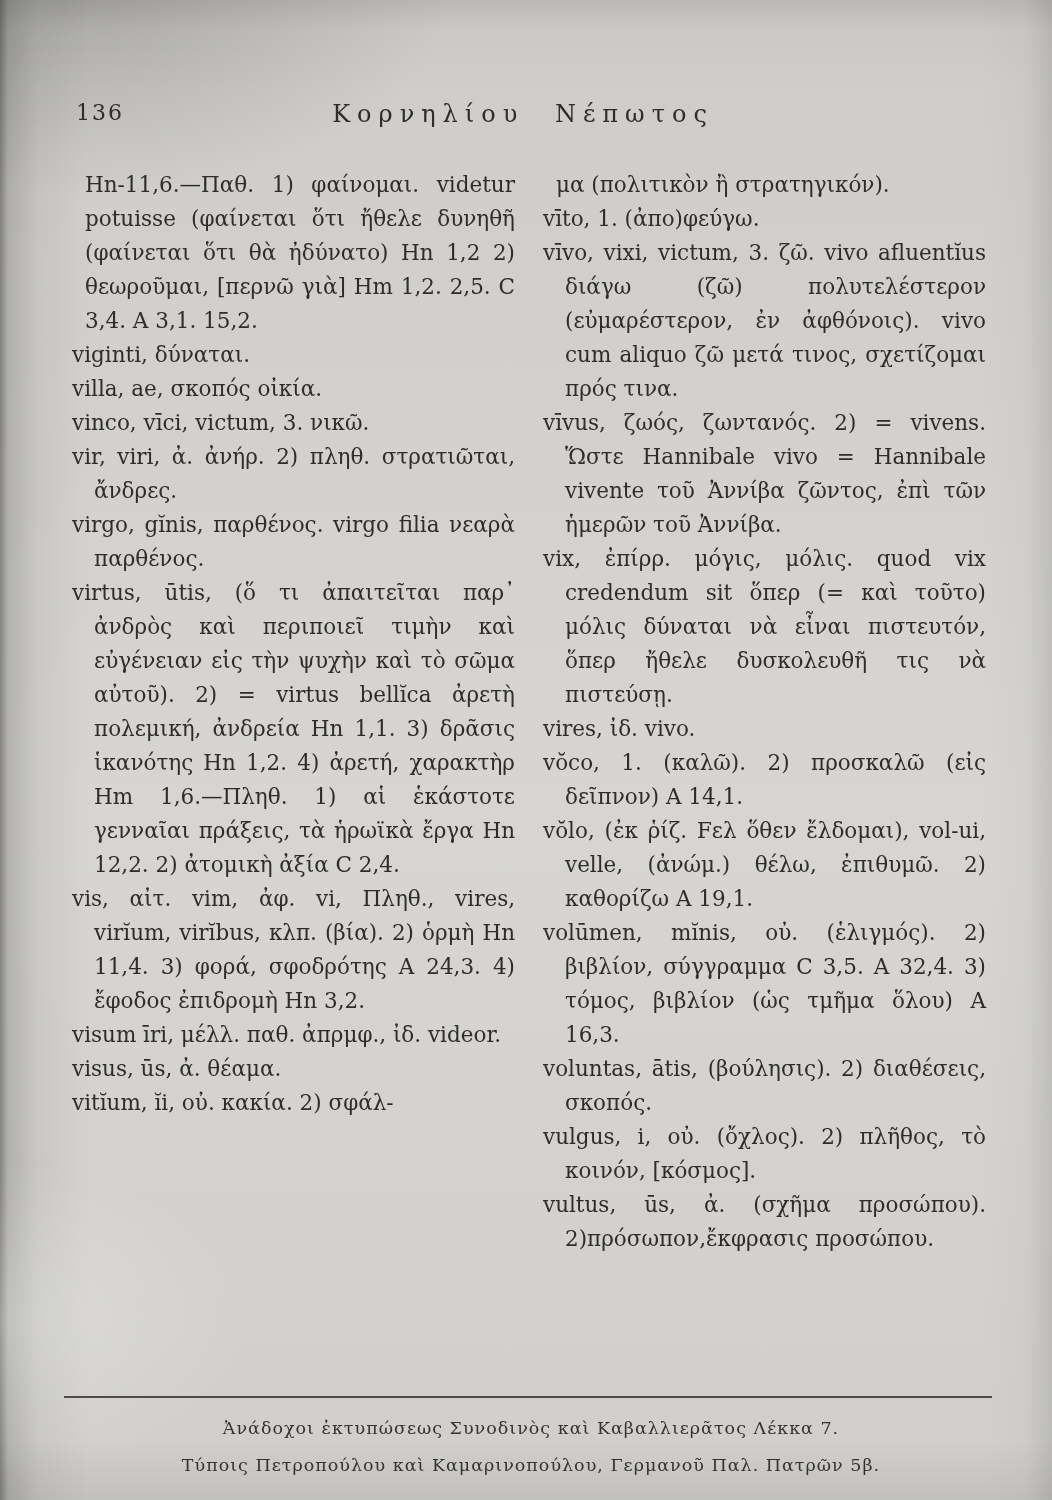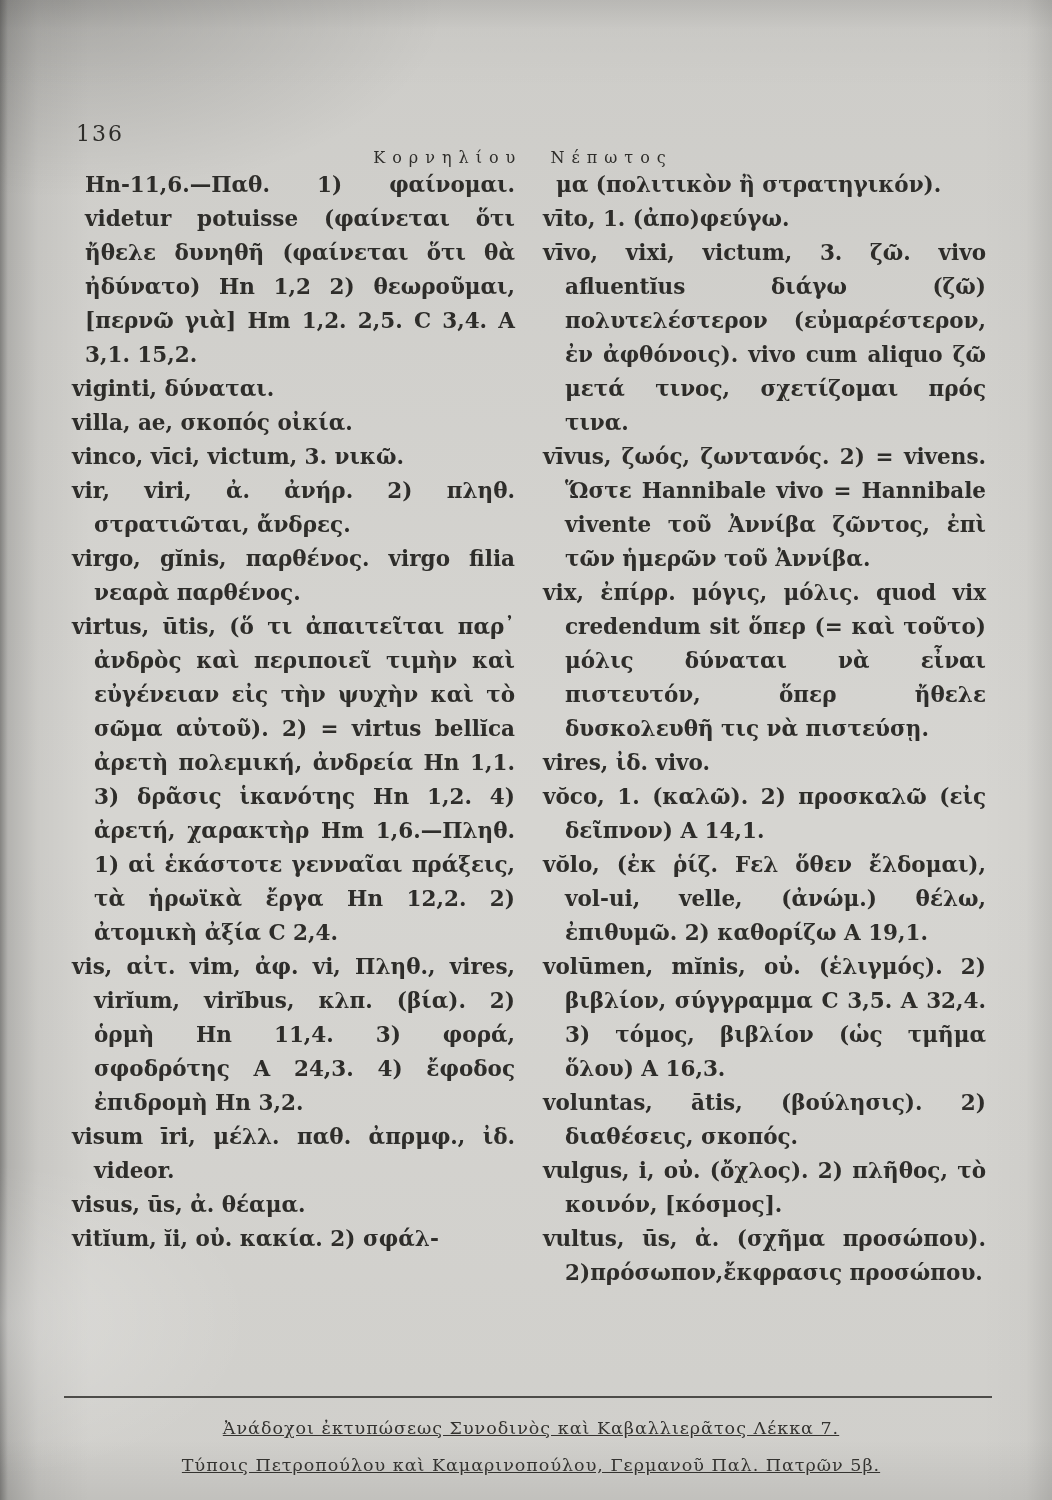--- a/index.html
+++ b/index.html
@@ -24,55 +24,53 @@
       linear-gradient(0deg, rgba(0,0,0,0.07) 0px, rgba(0,0,0,0) 60px),
       linear-gradient(180deg, rgba(0,0,0,0.03), rgba(255,255,255,0.05) 55%, rgba(0,0,0,0.02));
   }
 
   .page-header {
     position: absolute;
     top: 100px;
     left: 76px;
     right: 70px;
     display: flex;
-    align-items: center;
+    align-items: flex-start;
   }
   .page-number {
     font-size: 22px;
     letter-spacing: 2px;
   }
   .page-title {
     flex: 1;
     text-align: center;
-    font-size: 16px;
+    font-size: 24px;
     letter-spacing: 7px;
     word-spacing: 16px;
     padding-right: 60px;
-    margin-top: 48px;
   }
 
   .columns {
     position: absolute;
     top: 168px;
     left: 72px;
     width: 914px;
     display: flex;
     gap: 28px;
   }
   .col {
     width: 443px;
   }
   .entry {
     margin: 0;
     font-size: 21.5px;
     line-height: 34px;
     text-align: justify;
     padding-left: 22px;
     text-indent: -22px;
-    font-weight: bold;
   }
   .entry.cont {
     text-indent: 0;
     padding-left: 13px;
   }
 
   .footer-rule {
     position: absolute;
     left: 64px;
     right: 60px;
@@ -83,21 +81,20 @@
   .page-footer {
     position: absolute;
     top: 1410px;
     left: 76px;
     right: 66px;
     text-align: center;
     font-size: 17.5px;
     line-height: 37px;
     letter-spacing: 1px;
     color: #343330;
-    text-decoration: underline;
   }
   .footer-line {
     margin: 0;
   }
 </style>
 </head>
 <body>
 
 <div class="page">
 

